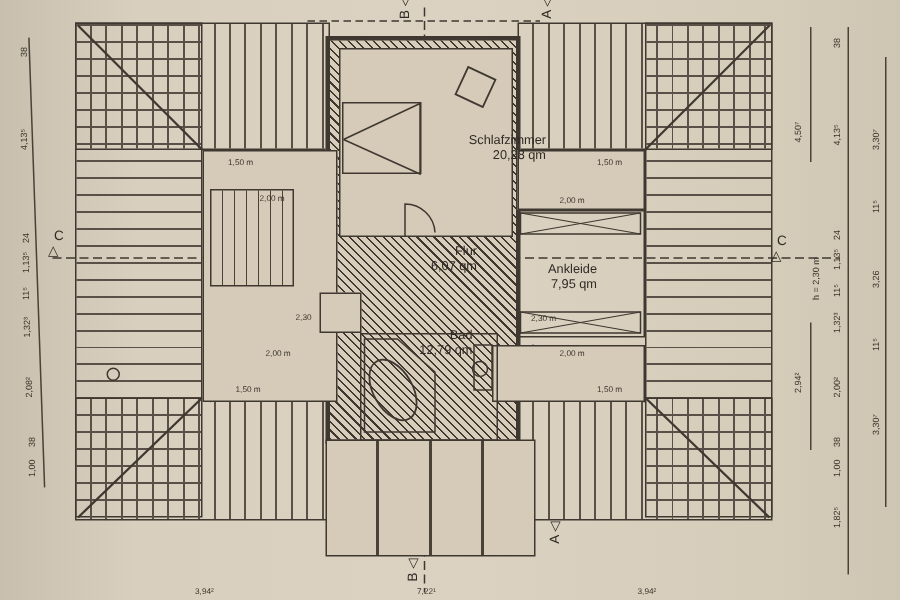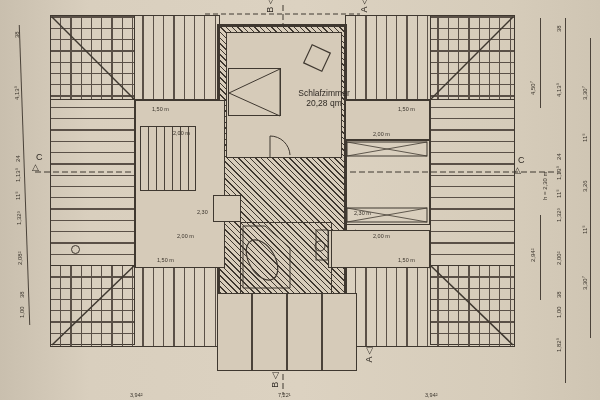--- a/index.html
+++ b/index.html
@@ -5,21 +5,21 @@
   html,body{margin:0;padding:0;}
   body{width:600px;height:400px;overflow:hidden;background:#d6cbb9;font-family:"Liberation Sans",sans-serif;color:#3a342c;}
   .page{position:relative;width:600px;height:400px;background:linear-gradient(90deg,#c9bfae 0%,#d9cfbe 15%,#dcd2c1 50%,#d6ccba 85%,#cfc5b3 100%);}
   .abs{position:absolute;}
   .roof{position:absolute;border:1.5px solid #3f3830;box-sizing:border-box;}
   .vstripes{background:repeating-linear-gradient(90deg,transparent 0 9px,#5a5047 9px 10.3px);}
   .hstripes{background:repeating-linear-gradient(0deg,transparent 0 10px,#5a5047 10px 11.3px);}
   .wall{position:absolute;border:3px solid #3f3830;box-sizing:border-box;background:#d8cdbb;}
   .hatch{background-image:repeating-linear-gradient(45deg,#3f3830 0 1px,transparent 1px 4px);}
   .room{position:absolute;border:1.5px solid #3f3830;box-sizing:border-box;background:#d6cbb9;}
-  .lbl{position:absolute;font-size:8.5px;line-height:10px;color:#2f2a24;text-align:center;white-space:nowrap;}
+  .lbl{position:absolute;font-size:8.5px;line-height:10px;color:#2f2a24;text-align:right;white-space:nowrap;}
   .dim{position:absolute;font-size:5.5px;color:#3a342c;white-space:nowrap;}
   .vdim{position:absolute;font-size:6px;color:#3a342c;white-space:nowrap;transform:rotate(-90deg);transform-origin:left top;}
   .line{position:absolute;background:#4a4239;}
   .marker{position:absolute;font-size:9px;color:#2f2a24;}
   svg{position:absolute;left:0;top:0;}
 </style>
 </head>
 <body>
 
 <div class="page">
@@ -63,38 +63,50 @@
   <svg width="600" height="400">
     <polyline points="229,93 280,69 280,116 229,93" fill="none" stroke="#3f3830" stroke-width="1"></polyline>
     <rect x="307" y="48" width="20" height="20" fill="none" stroke="#3f3830" stroke-width="1.2" transform="rotate(25 317 58)"></rect>
     <path d="M270,158 L270,136 A20,20 0 0 1 290,155" fill="none" stroke="#3f3830" stroke-width="1"></path>
   </svg>
   <div class="lbl" style="left:284px;top:88px;width:80px;">
     <div>Schlafzimmer</div>
     <div>20,28 qm</div>
   </div>
 
+  <div class="lbl" style="left:258px;top:162px;width:60px;">
+    <div>Flur</div>
+    <div>6,07 qm</div>
+  </div>
 
   <div class="room" style="left:345px;top:140px;width:85px;height:85px;background:transparent;"></div>
   <svg width="600" height="400">
     <rect x="347" y="142" width="80" height="14" fill="none" stroke="#3f3830" stroke-width="1"></rect>
     <line x1="347" y1="142" x2="427" y2="156" stroke="#3f3830" stroke-width="0.8"></line>
     <line x1="427" y1="142" x2="347" y2="156" stroke="#3f3830" stroke-width="0.8"></line>
     <rect x="347" y="208" width="80" height="14" fill="none" stroke="#3f3830" stroke-width="1"></rect>
     <line x1="347" y1="208" x2="427" y2="222" stroke="#3f3830" stroke-width="0.8"></line>
     <line x1="427" y1="208" x2="347" y2="222" stroke="#3f3830" stroke-width="0.8"></line>
   </svg>
+  <div class="lbl" style="left:348px;top:174px;width:50px;">
+    <div>Ankleide</div>
+    <div>7,95 qm</div>
+  </div>
 
   <div class="room" style="left:240px;top:222px;width:92px;height:72px;background:transparent;"></div>
   <svg width="600" height="400">
     <polygon points="243,226 265,226 290,248 290,288 243,288" fill="none" stroke="#3f3830" stroke-width="1"></polygon>
     <ellipse cx="262" cy="260" rx="13" ry="22" transform="rotate(-30 262 260)" fill="none" stroke="#3f3830" stroke-width="1.2"></ellipse>
     <circle cx="320" cy="246" r="5" fill="none" stroke="#3f3830" stroke-width="1"></circle>
     <rect x="316" y="230" width="12" height="30" fill="none" stroke="#3f3830" stroke-width="1"></rect>
   </svg>
+  <div class="lbl" style="left:255px;top:218px;width:60px;">
+    <div>Bad</div>
+    <div>12,79 qm</div>
+  </div>
 
   <div class="room" style="left:217px;top:293px;width:140px;height:78px;background:repeating-linear-gradient(90deg,#d6cbb9 0 33px,#4a4239 33px 35px);"></div>
 
   <div class="dim" style="left:152px;top:106px;">1,50 m</div>
   <div class="dim" style="left:173px;top:130px;">2,00 m</div>
   <div class="dim" style="left:197px;top:209px;">2,30</div>
   <div class="dim" style="left:177px;top:233px;">2,00 m</div>
   <div class="dim" style="left:157px;top:257px;">1,50 m</div>
   <div class="dim" style="left:398px;top:106px;">1,50 m</div>
   <div class="dim" style="left:373px;top:131px;">2,00 m</div>

